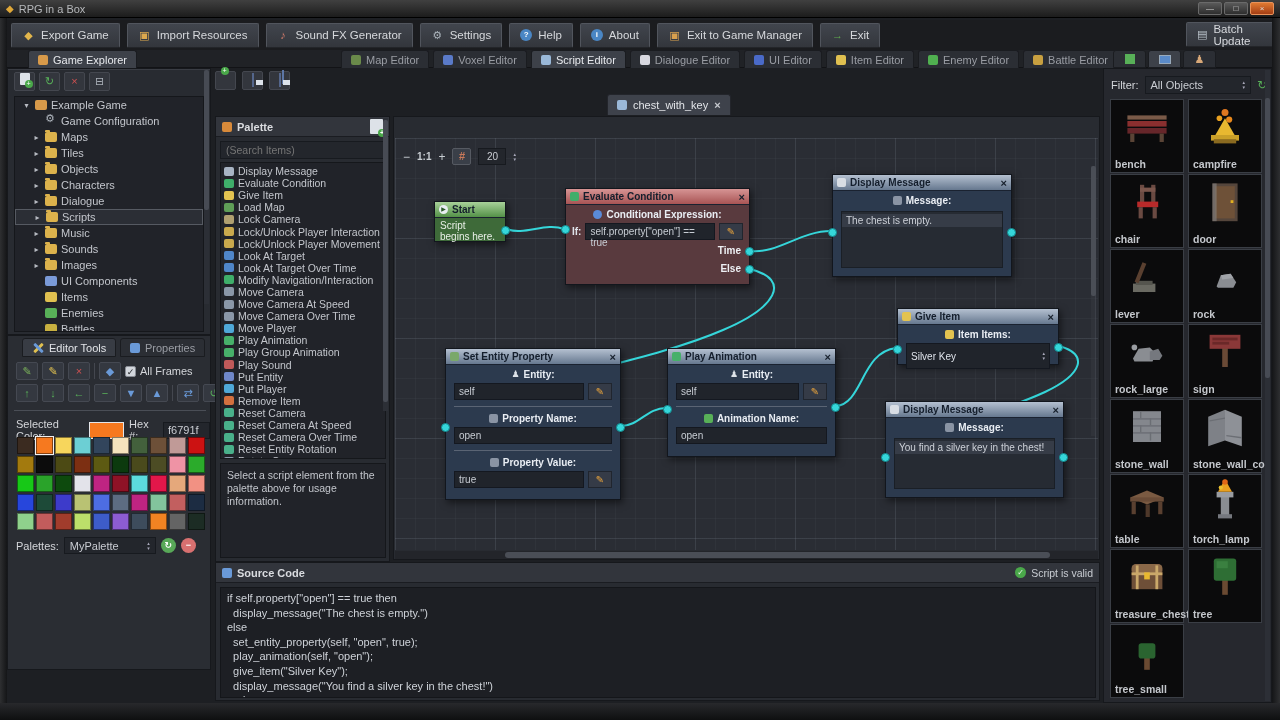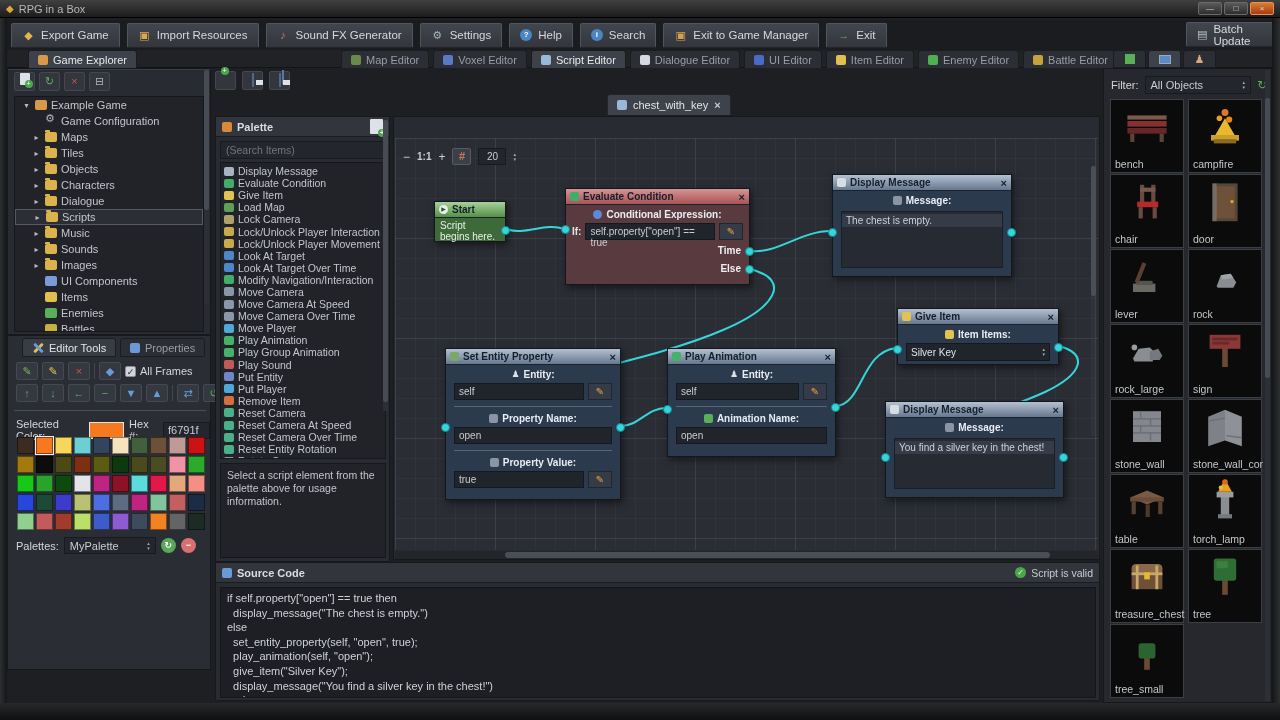--- a/index.html
+++ b/index.html
@@ -118,37 +118,37 @@
   .ncond{background:#593a3e;}
   .ncond .nhead{background:linear-gradient(#d69494,#a85454);}
   .nlabel{display:flex;justify-content:center;align-items:center;gap:4px;font-weight:bold;color:#e9edf3;margin:4px 0 3px;}
   .nfield{background:#20242b;border:1px solid #141820;color:#c8cdd4;padding:2px 4px;height:17px;font-size:10px;}
   .pbtn{width:24px;height:17px;background:#353b47;border:1px solid #20252e;color:#e8a33c;text-align:center;font-size:10px;line-height:15px;flex:none;}
   .ndiv{height:1px;background:#5a6474;margin:6px 8px;}
   .port{position:absolute;width:9px;height:9px;background:#35d6da;border:1px solid #128a8e;border-radius:50%;}
   .port.in{left:-5px;} .port.out{right:-5px;}
   .msgarea{position:absolute;left:8px;right:8px;top:36px;bottom:8px;background:#262b33;border:1px solid #1a1f26;padding:2px 0;}
   .msgline{display:block;background:#363c47;color:#cdd1d8;padding:1px 4px;font-size:10px;}
-  .nselect{display:flex;align-items:center;background:#20242b;border:1px solid #141820;height:18px;padding:0 4px;}
+  .nselect{display:flex;align-items:center;background:#20242b;border:1px solid #141820;height:26px;padding:0 4px;}
   .nselect .spin{margin-left:auto;}
   .wire{position:absolute;left:0;top:0;pointer-events:none;}
 
   
   #source{left:215px;top:562px;width:885px;height:139px;background:#282b31;border:1px solid #16181c;}
   #code{position:absolute;left:4px;top:24px;width:876px;height:111px;background:#1d1f24;border:1px solid #14161a;padding:3px 6px;overflow:hidden;}
   .codeline{font-size:11px;line-height:14.6px;color:#ced2d8;white-space:pre;}
   #validrow{margin-left:auto;display:flex;align-items:center;gap:5px;font-weight:normal;font-size:10.5px;color:#c8ccd2;}
   .okico{width:11px;height:11px;border-radius:50%;background:#4aa84a;color:#eaf6ea;font-size:8px;line-height:11px;text-align:center;}
 
   
   #objects{left:1103px;top:68px;width:169px;height:635px;background:#26282e;border:1px solid #16181c;}
   #objgrid{position:absolute;left:6px;top:30px;display:grid;grid-template-columns:74px 74px;gap:1px 4px;}
   .ocard{width:74px;height:74px;background:#0b0b0c;border:1px solid #3a3e45;position:relative;}
   .othumb{position:absolute;left:2px;top:0;width:68px;height:56px;}
-  .olabel{position:absolute;left:4px;bottom:2px;font-size:10.5px;color:#c4c7cc;}
+  .olabel{position:absolute;left:4px;bottom:2px;font-size:10.5px;color:#c4c7cc;font-weight:bold;}
   #objscroll{position:absolute;right:1px;top:1px;width:5px;height:631px;background:#2c2f36;}
   #objscroll .thumb{position:absolute;top:28px;width:5px;height:280px;background:#474b54;border-radius:2px;}
   select,input{outline:none;}
 </style>
 </head>
 <body>
 
 <div id="app">
 
   <div id="titlebar" class="abs">
@@ -183,21 +183,21 @@
         <span>Settings</span>
       </div>
 
       <div class="mbtn">
         <span class="mico" data-shape="circle" style="color: rgb(255, 255, 255);">?</span>
         <span>Help</span>
       </div>
 
       <div class="mbtn">
         <span class="mico" data-shape="circle" style="color: rgb(255, 255, 255);">i</span>
-        <span>Search</span>
+        <span>About</span>
       </div>
 
       <div class="mbtn">
         <span class="mico" style="color: rgb(216, 160, 78);">▣</span>
         <span>Exit to Game Manager</span>
       </div>
 
       <div class="mbtn">
         <span class="mico" style="color: rgb(95, 174, 79);">→</span>
         <span>Exit</span>

